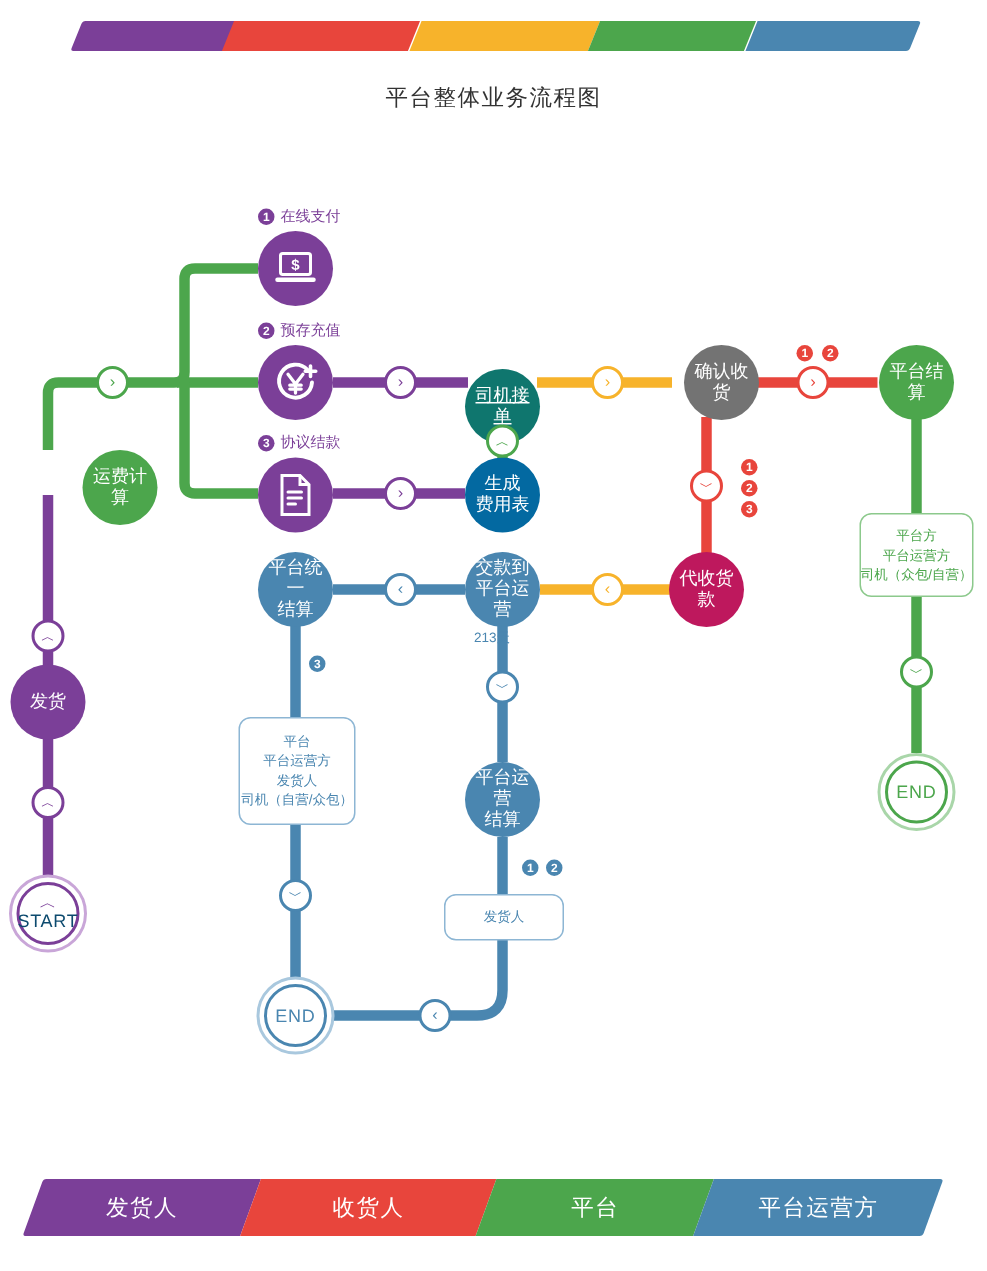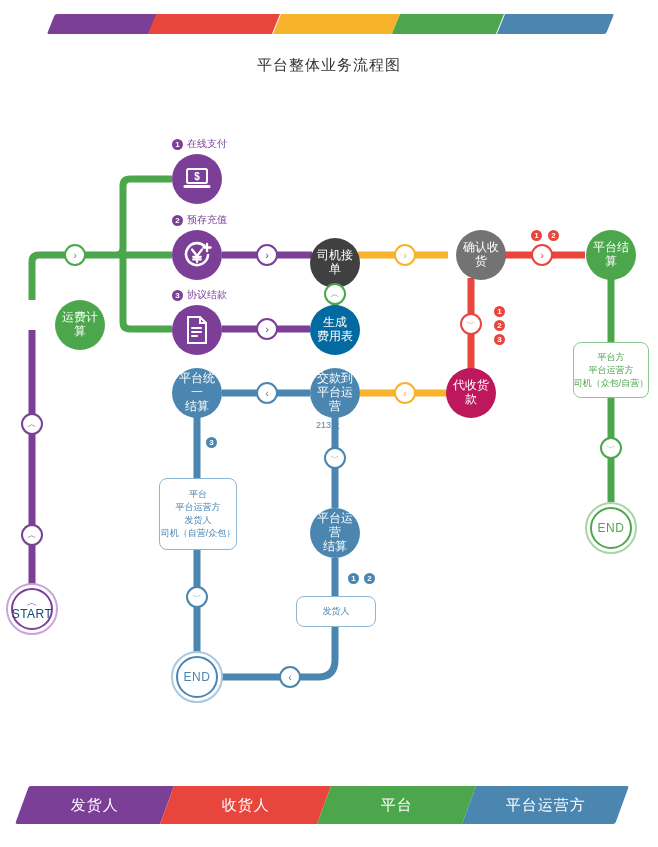--- a/index.html
+++ b/index.html
@@ -192,22 +192,25 @@
       <path d="M4 2 H16 L22 8 V28 H4 Z" fill="none" stroke="#fff" stroke-width="2"></path>
       <path d="M16 2 V8 H22" fill="none" stroke="#fff" stroke-width="2"></path>
       <path d="M8 13 H17 M8 17 H17 M8 21 H13" stroke="#fff" stroke-width="2" stroke-linecap="round"></path>
     </svg>
   </div>
 
   <div class="node" style="left:7px;top:300px;width:50px;height:50px;background:#4CA64C;margin-left:48px;">
     <div class="nlabel">运费计算</div>
   </div>
 
-
-  <div class="node" style="left:310px;top:238px;width:50px;height:50px;background:#404040;">
+  <div class="node" style="left:7px;top:443px;width:50px;height:50px;background:#7B3F98;">
+    <div class="nlabel">发货</div>
+  </div>
+
+  <div class="node" style="left:310px;top:246px;width:50px;height:50px;background:#0f766e;text-decoration:underline;">
     <div class="nlabel">司机接单</div>
   </div>
 
   <div class="node" style="left:310px;top:305px;width:50px;height:50px;background:#0369a1;">
     <div class="nlabel">
       <span>生成</span><br>
       <span>费用表</span>
     </div>
   </div>
 

